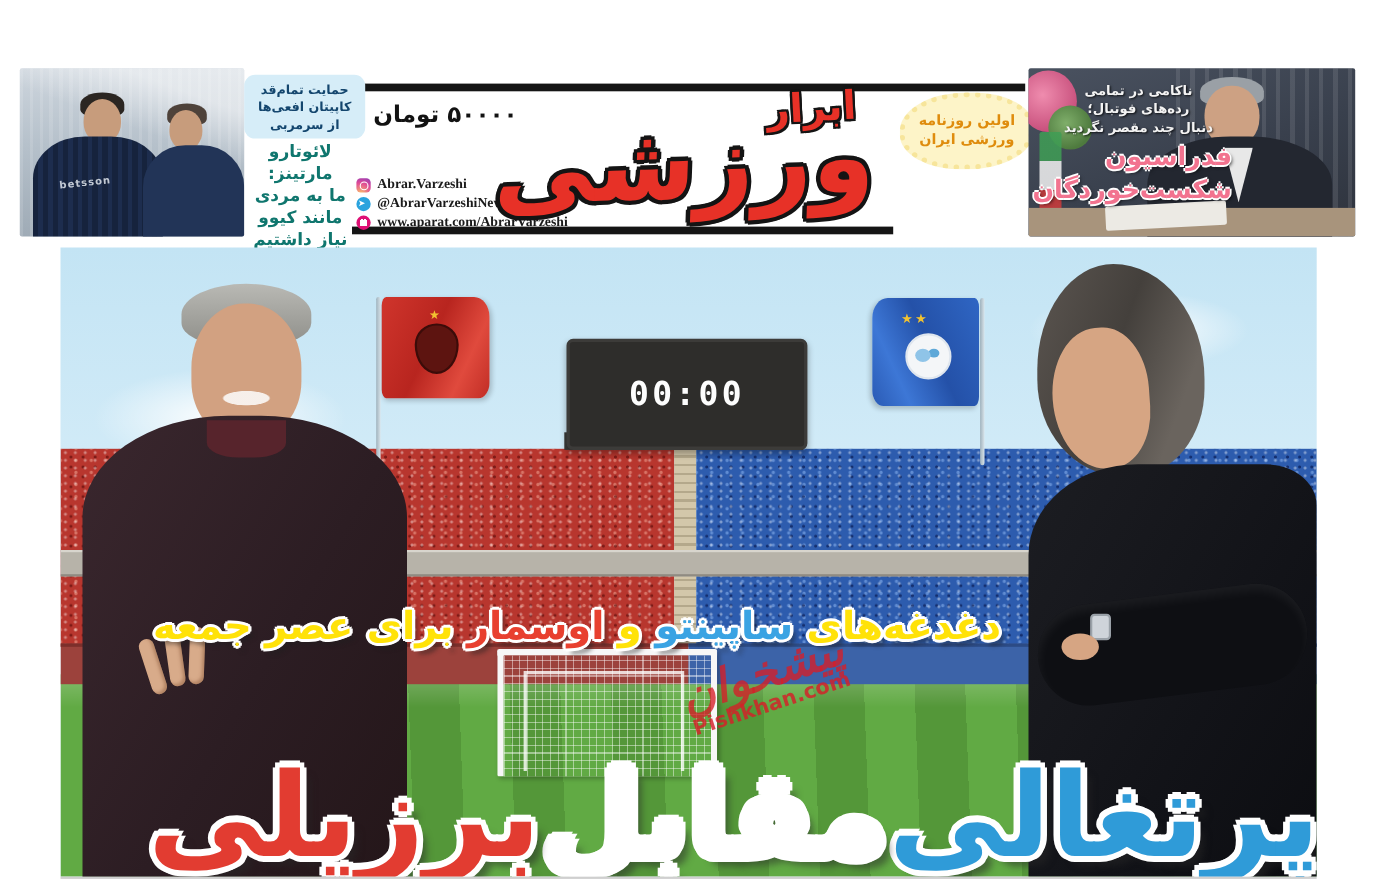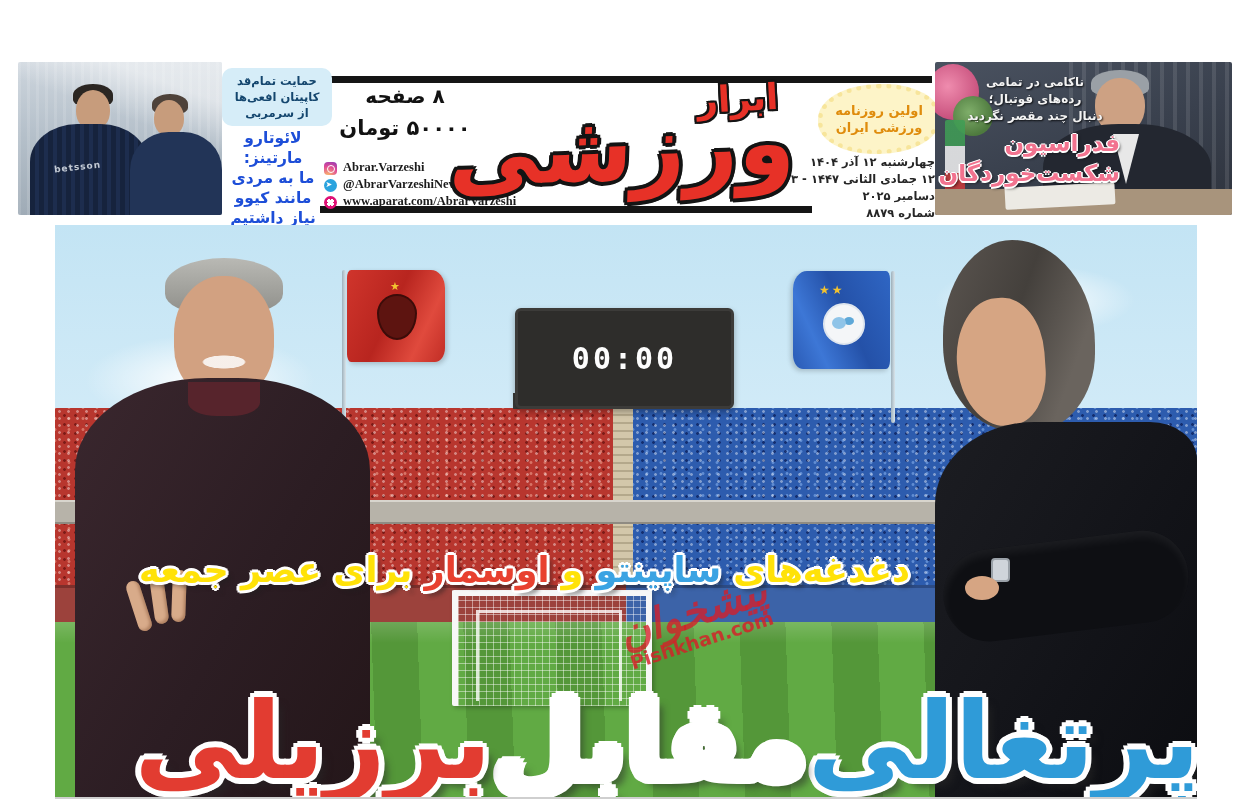--- a/index.html
+++ b/index.html
@@ -24,21 +24,21 @@
   .navy{position:absolute;background:
       repeating-linear-gradient(90deg,#16233d 0 5px,#1d2d4e 5px 9px);}
   .sponsor{position:absolute;color:#dfe5ec;font-size:9px;font-weight:bold;transform:rotate(-6deg);
       letter-spacing:1px;opacity:.85;}
 
   
   #kickL{left:204px;top:6px;width:102px;background:#d6edf8;border-radius:10px;
          padding:5px 4px;text-align:center;direction:rtl;color:#14466e;
          font-size:11.5px;font-weight:bold;line-height:16px;}
   #titleL{left:200px;top:66px;width:110px;text-align:center;direction:rtl;
-          color:#1d4ed8;font-size:15.5px;font-weight:bold;line-height:20px;
+          color:#0f766e;font-size:15.5px;font-weight:bold;line-height:20px;
           text-shadow:1px 1px 0 #fff,-1px -1px 0 #fff,1px -1px 0 #fff,-1px 1px 0 #fff;}
 
   
   #priceBlock{left:302px;top:22px;width:170px;text-align:center;direction:rtl;}
   #pages{font-size:20px;font-weight:bold;color:#121212;}
   #price{font-size:21px;font-weight:bold;color:#121212;margin-top:8px;}
   #socials{left:306px;top:96px;width:190px;direction:ltr;}
   .soc-row{display:flex;align-items:flex-end;gap:6px;height:17px;}
   .soc-ic{width:13px;height:13px;border-radius:4px;flex:0 0 13px;position:relative;}
   .ic-insta{background:radial-gradient(circle at 30% 110%,#fdc468,#df4996 60%,#8a3ab9);}
@@ -254,21 +254,20 @@
       <div>از سرمربی</div>
     </div>
     <div id="titleL" class="abs">
       <div>لائوتارو مارتینز:</div>
       <div>ما به مردی</div>
       <div>مانند کیوو</div>
       <div>نیاز داشتیم</div>
     </div>
 
     <div id="priceBlock" class="abs">
-      <div id="pages">۸ صفحه</div>
       <div id="price">۵۰۰۰۰ تومان</div>
     </div>
 
     <div id="socials" class="abs">
       <div class="soc-row">
         <span class="soc-ic ic-insta"></span>
         <span class="soc-txt">Abrar.Varzeshi</span>
       </div>
       <div class="soc-row">
         <span class="soc-ic ic-tg"></span>
@@ -281,25 +280,20 @@
     </div>
 
     <div id="logo" class="abs">
       <div id="logo-top">ابرار</div>
       <div id="logo-main">ورزشی</div>
     </div>
 
     <div id="badge" class="abs">
       <div>اولین روزنامه</div>
       <div>ورزشی ایران</div>
-    </div>
-    <div id="dates" class="abs">
-      <div>چهارشنبه ۱۲ آذر ۱۴۰۴</div>
-      <div>۱۲ جمادی الثانی ۱۴۴۷ - ۳ دسامبر ۲۰۲۵</div>
-      <div>شماره ۸۸۷۹</div>
     </div>
 
     <div id="photoR" class="abs">
       <div class="blinds"></div>
       <div class="flower" style="left:-8px;top:2px;width:52px;height:56px;background:radial-gradient(circle at 40% 40%,#ef8cae,#c9527e 70%);"></div>
       <div class="flower" style="left:18px;top:34px;width:40px;height:40px;background:radial-gradient(circle at 40% 40%,#7fae6a,#4e7a3e 70%);"></div>
       <div class="iranflag"></div>
       <div id="hairR2"></div>
       <div id="headR"></div>
       <div id="suitR"></div>

